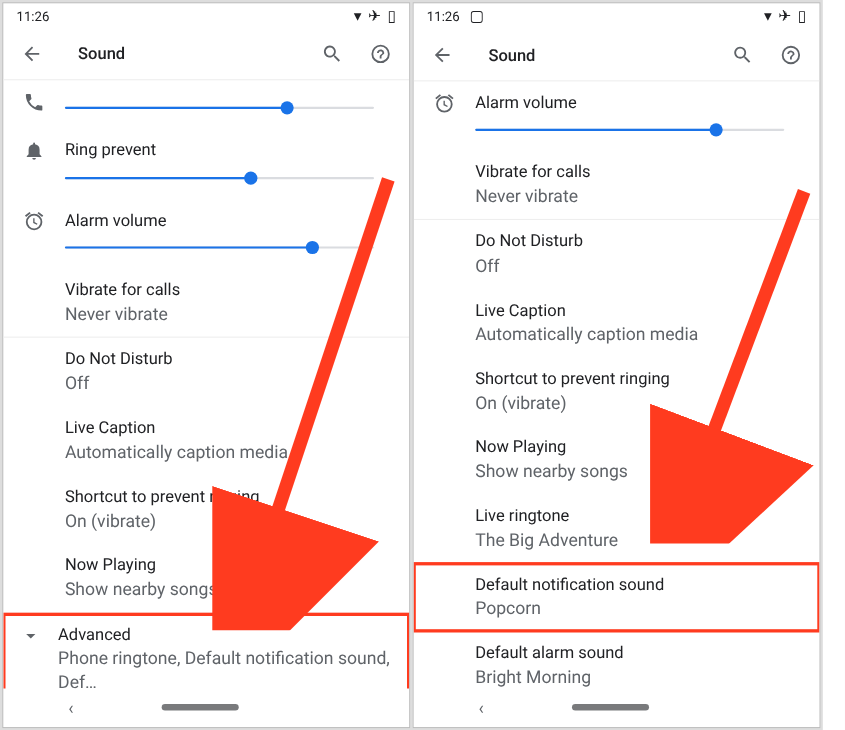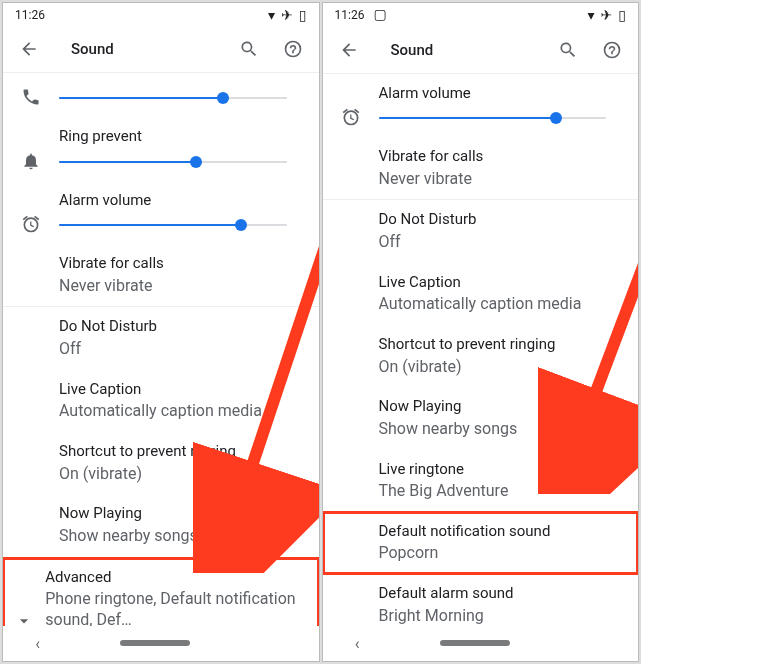--- a/index.html
+++ b/index.html
@@ -1,26 +1,26 @@
 <!DOCTYPE html>
 <html><head>
 <meta charset="utf-8">
 <style>
   * { box-sizing: border-box; margin: 0; padding: 0; }
   html, body { width: 768px; height: 664px; font-family: Roboto, "Helvetica Neue", Arial, sans-serif; background: #fff; color: #202124; }
-  .wrap { display: flex; gap: 2px; padding: 2px; background: #ddd; width: 641px; height: 664px; }
+  .wrap { display: flex; gap: 2px; padding: 2px; background: #ddd; width: 748px; height: 664px; }
   .phone { flex: 1 1 0; background: #fff; border: 1px solid #bbb; display: flex; flex-direction: column; overflow: hidden; position: relative; }
   .status { height: 24px; display: flex; align-items: center; justify-content: space-between; padding: 0 12px; font-size: 12px; color: #202124; }
   .status-right { display: flex; gap: 6px; align-items: center; }
   .glyph { font-size: 14px; line-height: 1; }
   .appbar { height: 48px; display: flex; align-items: center; padding: 0 8px; gap: 8px; border-bottom: 1px solid #eee; }
   .appbar .title { font-size: 15px; font-weight: 500; flex: 1 1 auto; padding-left: 16px; }
   .iconbtn { width: 36px; height: 36px; display: flex; align-items: center; justify-content: center; color: #5f6368; background: none; border: none; }
   .scroll { flex: 1 1 auto; overflow: hidden; position: relative; }
-  .row { display: flex; align-items: flex-end; padding: 10px 16px 10px 0; }
+  .row { display: flex; align-items: flex-start; padding: 10px 16px 10px 0; }
   .iconcol { width: 56px; display: flex; justify-content: center; color: #5f6368; }
   .content { flex: 1 1 auto; }
   .label { font-size: 15px; color: #202124; line-height: 1.3; }
   .sub { font-size: 16px; color: #5f6368; line-height: 1.3; margin-top: 2px; }
   .slider-row .content { padding-right: 16px; }
   .slider { position: relative; height: 18px; margin-top: 6px; }
   .track { position: absolute; left: 0; right: 0; top: 8px; height: 2px; background: #dadce0; border-radius: 1px; }
   .fill { position: absolute; left: 0; top: 8px; height: 2px; background: #1a73e8; border-radius: 1px; }
   .thumb { position: absolute; top: 3px; width: 12px; height: 12px; border-radius: 50%; background: #1a73e8; transform: translateX(-50%); }
   .full-divider { height: 1px; background: #eee; }

